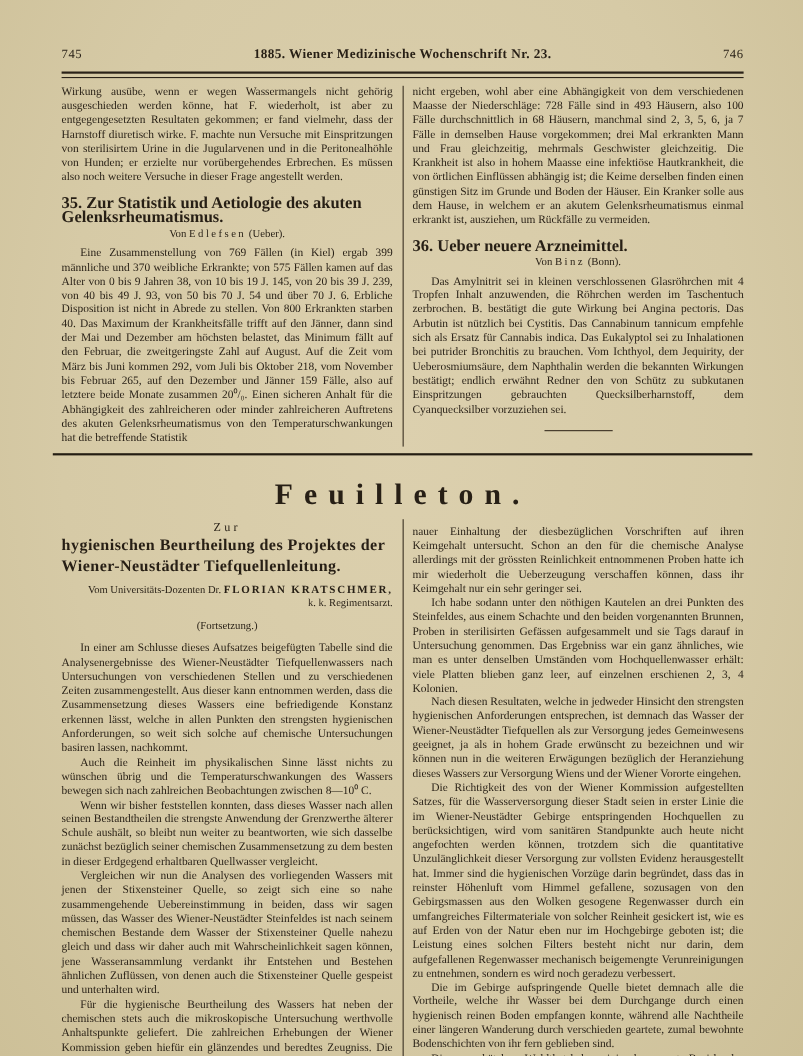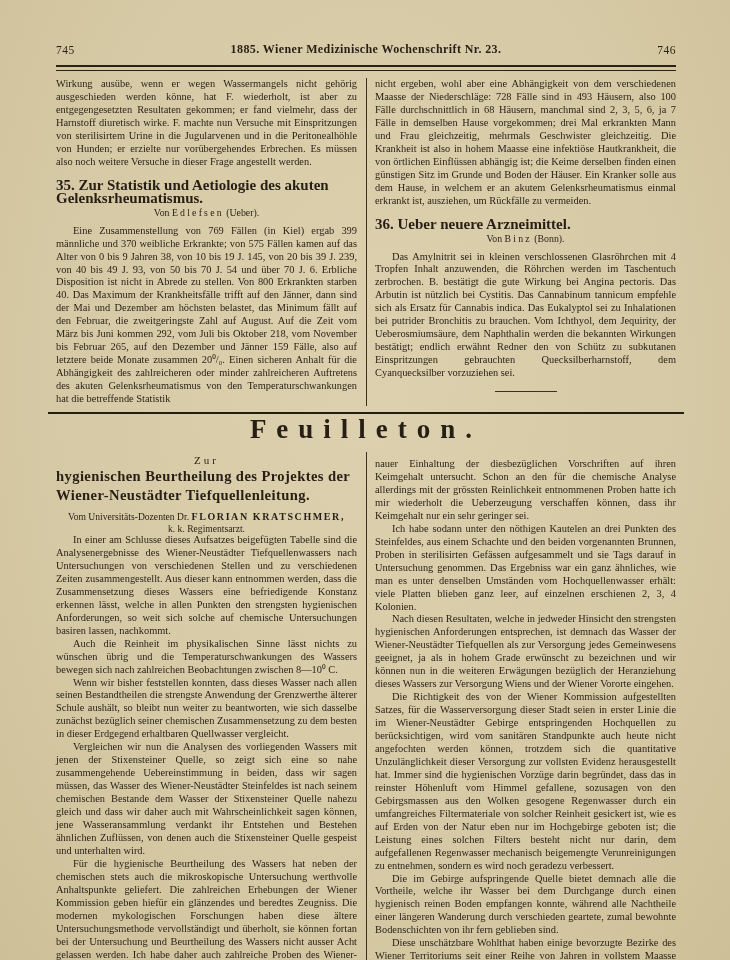--- a/index.html
+++ b/index.html
@@ -90,40 +90,40 @@
   .feuilleton-rule {
     border-top: 2.8px solid #241d12;
     height: 0;
     margin: 6px -8px 0 -8px;
   }
   .feuilleton-title {
     font-size: 27px;
     font-weight: bold;
     text-align: center;
     letter-spacing: 10px;
-    margin: 0 0 8px 0;
+    margin: 20px 0 8px 0;
     line-height: 30px;
   }
   .feu-kicker {
     font-size: 11px;
     text-align: center;
     letter-spacing: 3px;
     margin: 2px 0 1px 0;
   }
   .feu-article-title {
     font-size: 14.6px;
     font-weight: bold;
     text-align: left;
     line-height: 18.5px;
     margin: 1px 0 7px 0;
     letter-spacing: 0.4px;
   }
   .feu-byline {
     font-size: 9.6px;
-    text-align: center;
+    text-align: right;
     line-height: 11.5px;
     margin: 0;
   }
   .feu-byline .caps-sperr {
     letter-spacing: 1.6px;
     font-weight: bold;
     font-size: 10px;
   }
   .continuation-note {
     font-size: 9.8px;
@@ -178,20 +178,21 @@
 
   <section class="two-col">
     <div class="col">
       <p class="feu-kicker">Zur</p>
       <h3 class="feu-article-title">hygienischen Beurtheilung des Projektes der Wiener-Neustädter Tiefquellenleitung.</h3>
       <p class="feu-byline">
         <span>Vom Universitäts-Dozenten Dr.</span>
         <span class="caps-sperr">FLORIAN KRATSCHMER,</span>
       </p>
       <p class="feu-byline">k. k. Regimentsarzt.</p>
+      <p class="continuation-note">(Fortsetzung.)</p>
 
       <p class="body">In einer am Schlusse dieses Aufsatzes beigefügten Tabelle sind die Analysenergebnisse des Wiener-Neustädter Tiefquellenwassers nach Untersuchungen von verschiedenen Stellen und zu verschiedenen Zeiten zusammengestellt. Aus dieser kann entnommen werden, dass die Zusammensetzung dieses Wassers eine befriedigende Konstanz erkennen lässt, welche in allen Punkten den strengsten hygienischen Anforderungen, so weit sich solche auf chemische Untersuchungen basiren lassen, nachkommt.</p>
       <p class="body">Auch die Reinheit im physikalischen Sinne lässt nichts zu wünschen übrig und die Temperaturschwankungen des Wassers bewegen sich nach zahlreichen Beobachtungen zwischen 8—10⁰ C.</p>
       <p class="body">Wenn wir bisher feststellen konnten, dass dieses Wasser nach allen seinen Bestandtheilen die strengste Anwendung der Grenzwerthe älterer Schule aushält, so bleibt nun weiter zu beantworten, wie sich dasselbe zunächst bezüglich seiner chemischen Zusammensetzung zu dem besten in dieser Erdgegend erhaltbaren Quellwasser vergleicht.</p>
       <p class="body">Vergleichen wir nun die Analysen des vorliegenden Wassers mit jenen der Stixensteiner Quelle, so zeigt sich eine so nahe zusammengehende Uebereinstimmung in beiden, dass wir sagen müssen, das Wasser des Wiener-Neustädter Steinfeldes ist nach seinem chemischen Bestande dem Wasser der Stixensteiner Quelle nahezu gleich und dass wir daher auch mit Wahrscheinlichkeit sagen können, jene Wasseransammlung verdankt ihr Entstehen und Bestehen ähnlichen Zuflüssen, von denen auch die Stixensteiner Quelle gespeist und unterhalten wird.</p>
       <p class="body">Für die hygienische Beurtheilung des Wassers hat neben der chemischen stets auch die mikroskopische Untersuchung werthvolle Anhaltspunkte geliefert. Die zahlreichen Erhebungen der Wiener Kommission geben hiefür ein glänzendes und beredtes Zeugniss. Die modernen mykologischen Forschungen haben diese ältere Untersuchungsmethode vervollständigt und überholt, sie können fortan bei der Untersuchung und Beurtheilung des Wassers nicht ausser Acht gelassen werden. Ich habe daher auch zahlreiche Proben des Wiener-Neustädter Tiefquellenwassers unter ge-</p>
     </div>
 
     <div class="col-divider"></div>
 

